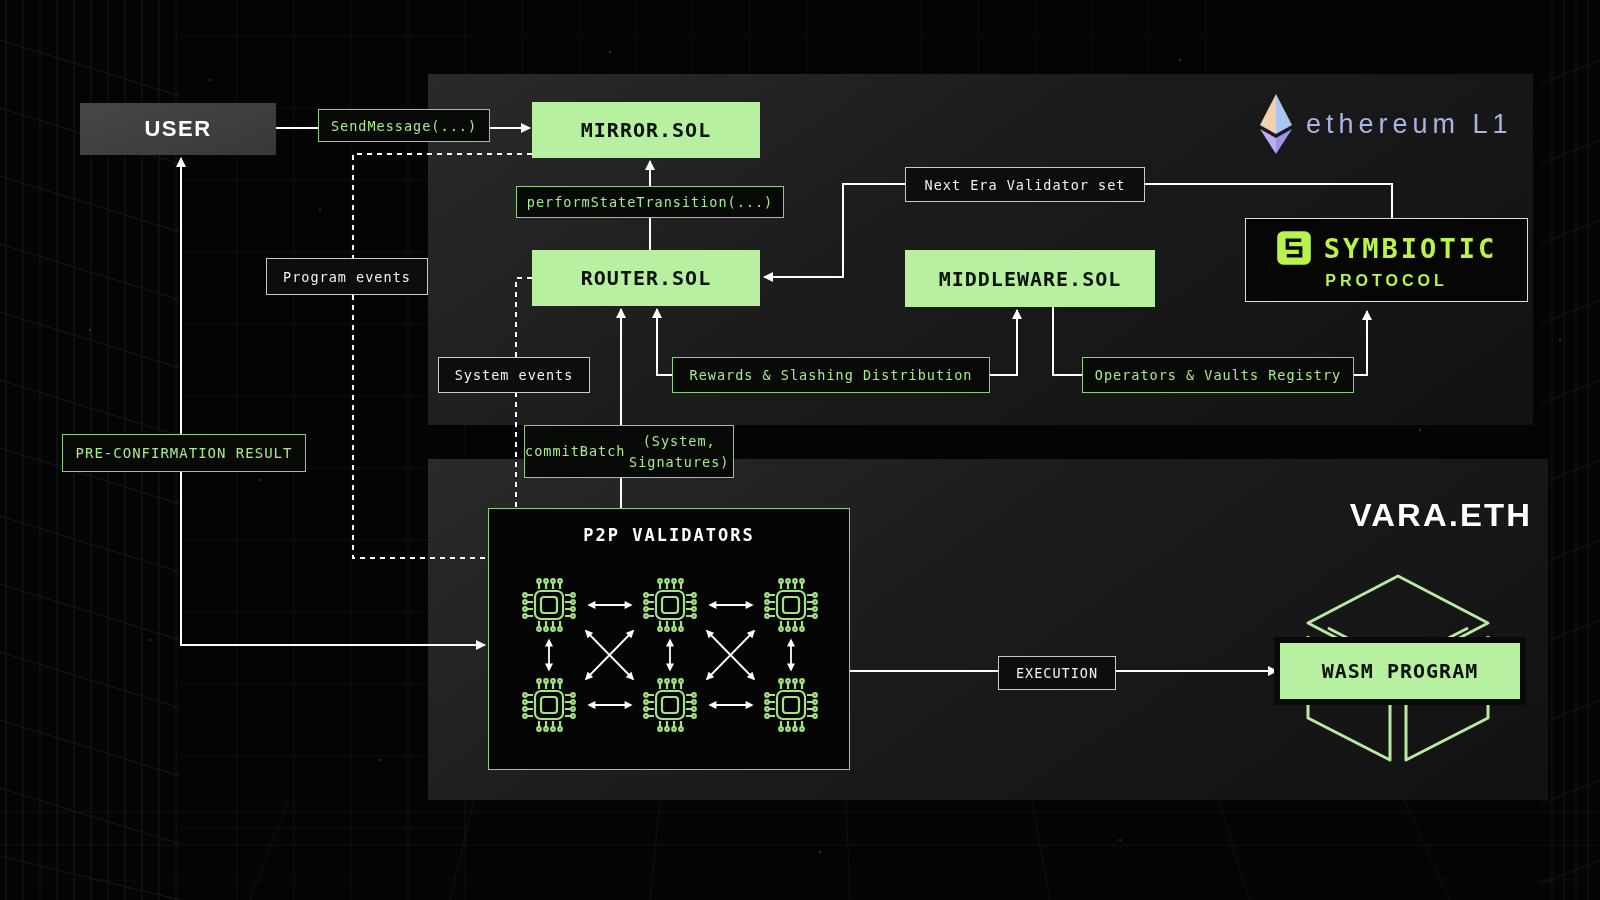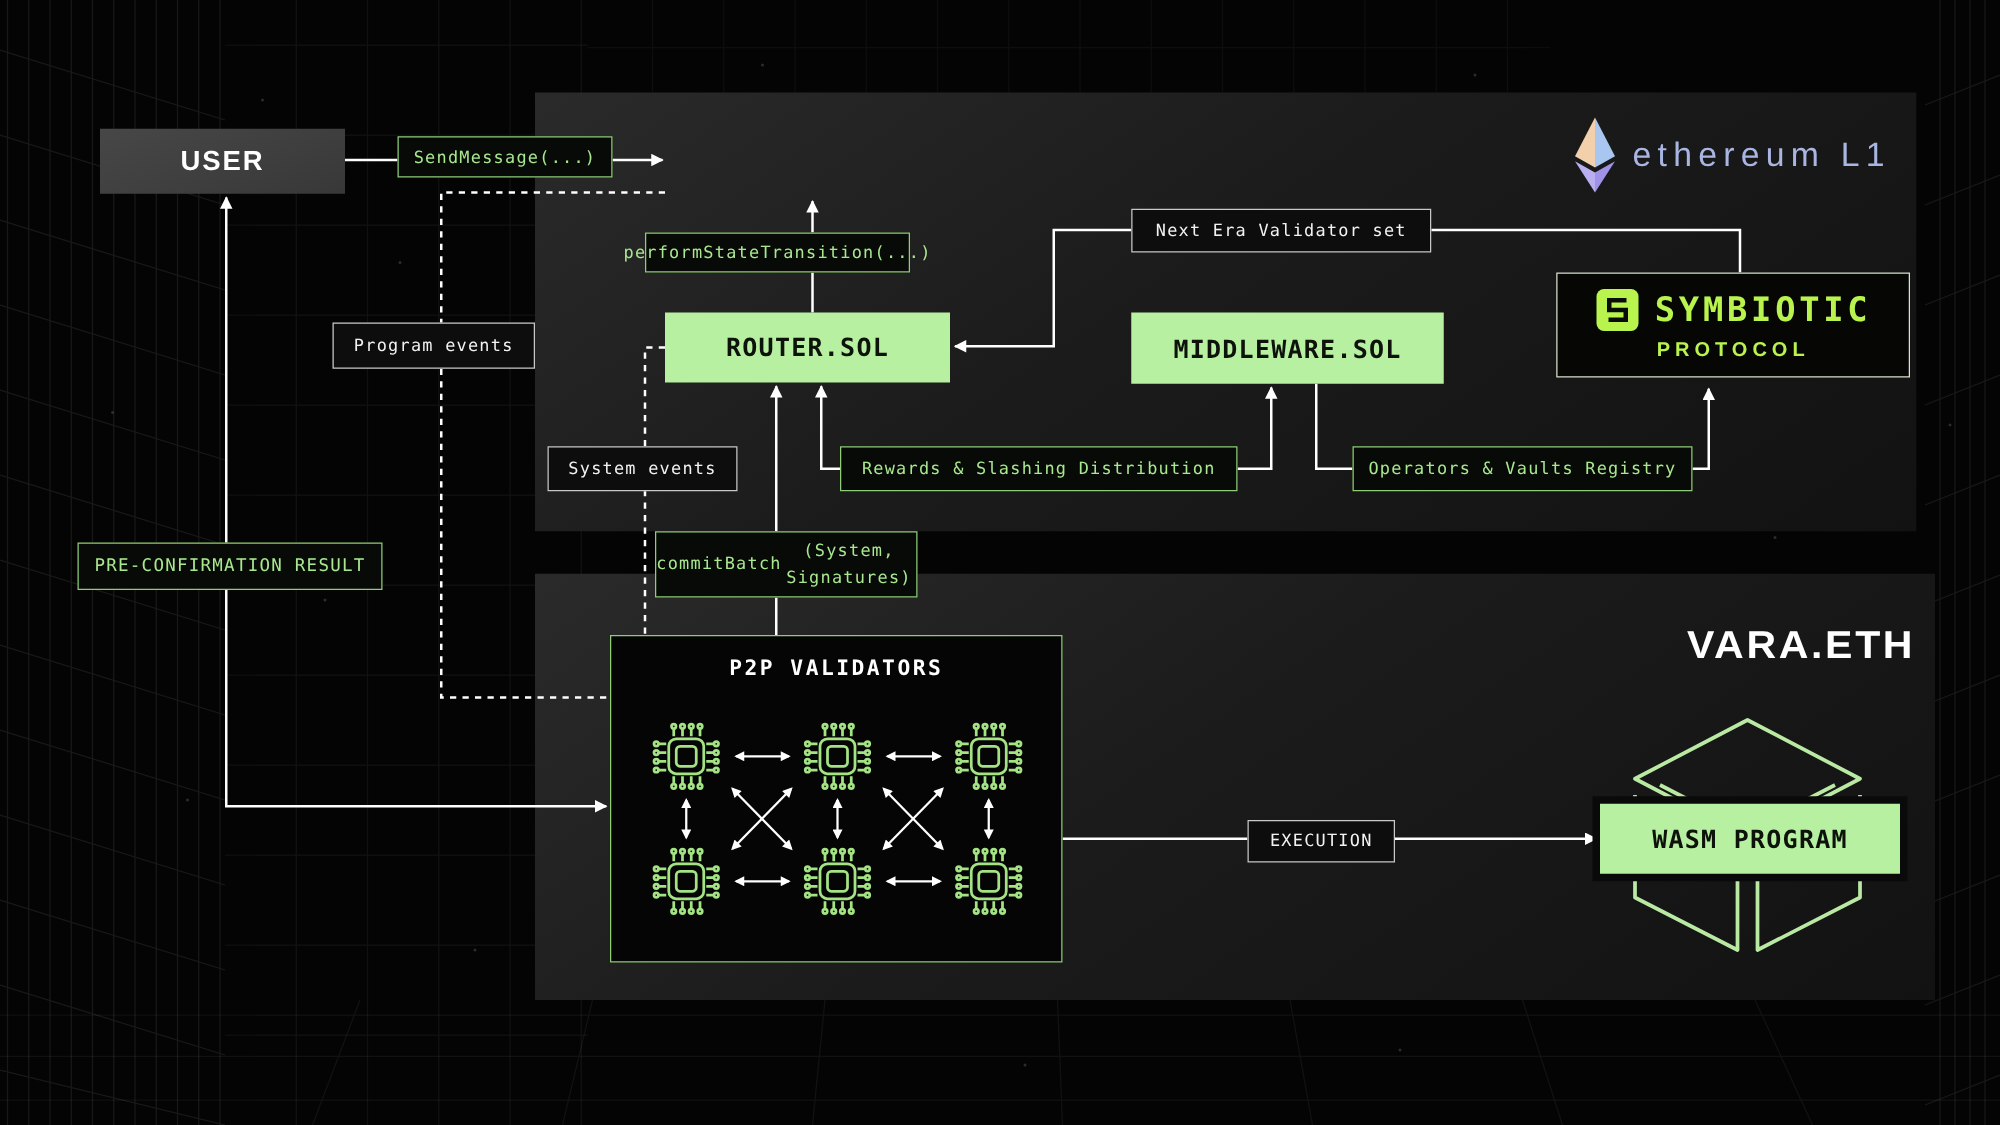--- a/index.html
+++ b/index.html
@@ -135,25 +135,26 @@
       <polygon points="4,37 20,46 20,62" fill="#b9aef0"></polygon>
       <polygon points="36,37 20,46 20,62" fill="#9f93e8"></polygon>
     </svg>
     <span class="ethtext">ethereum L1</span>
   </div>
 
   <div class="varatext" style="right:68px;top:498px;">VARA.ETH</div>
 
   <div class="userbox" style="left:80px;top:103px;width:196px;height:52px;">USER</div>
 
+  <div class="node" style="left:532px;top:102px;width:228px;height:56px;">MIRROR.SOL</div>
   <div class="node" style="left:532px;top:250px;width:228px;height:56px;">ROUTER.SOL</div>
   <div class="node" style="left:905px;top:250px;width:250px;height:57px;">MIDDLEWARE.SOL</div>
 
   <div class="glabel" style="left:318px;top:109px;width:172px;height:33px;">SendMessage(...)</div>
-  <div class="glabel" style="left:516px;top:186px;width:212px;height:32px;">performStateTransition(...)</div>
+  <div class="glabel" style="left:516px;top:186px;width:268px;height:32px;">performStateTransition(...)</div>
   <div class="wlabel" style="left:905px;top:167px;width:240px;height:35px;">Next Era Validator set</div>
   <div class="wlabel" style="left:266px;top:258px;width:162px;height:37px;">Program events</div>
   <div class="wlabel" style="left:438px;top:357px;width:152px;height:36px;">System events</div>
   <div class="glabel" style="left:672px;top:357px;width:318px;height:36px;">Rewards &amp; Slashing Distribution</div>
   <div class="glabel" style="left:1082px;top:357px;width:272px;height:36px;">Operators &amp; Vaults Registry</div>
   <div class="glabel commit" style="left:524px;top:425px;width:210px;height:53px;flex-direction:row;">
     <span>commitBatch</span>
     <span>(System, Signatures)</span>
   </div>
   <div class="glabel" style="left:62px;top:434px;width:244px;height:38px;font-size:14px;">PRE-CONFIRMATION RESULT</div>

